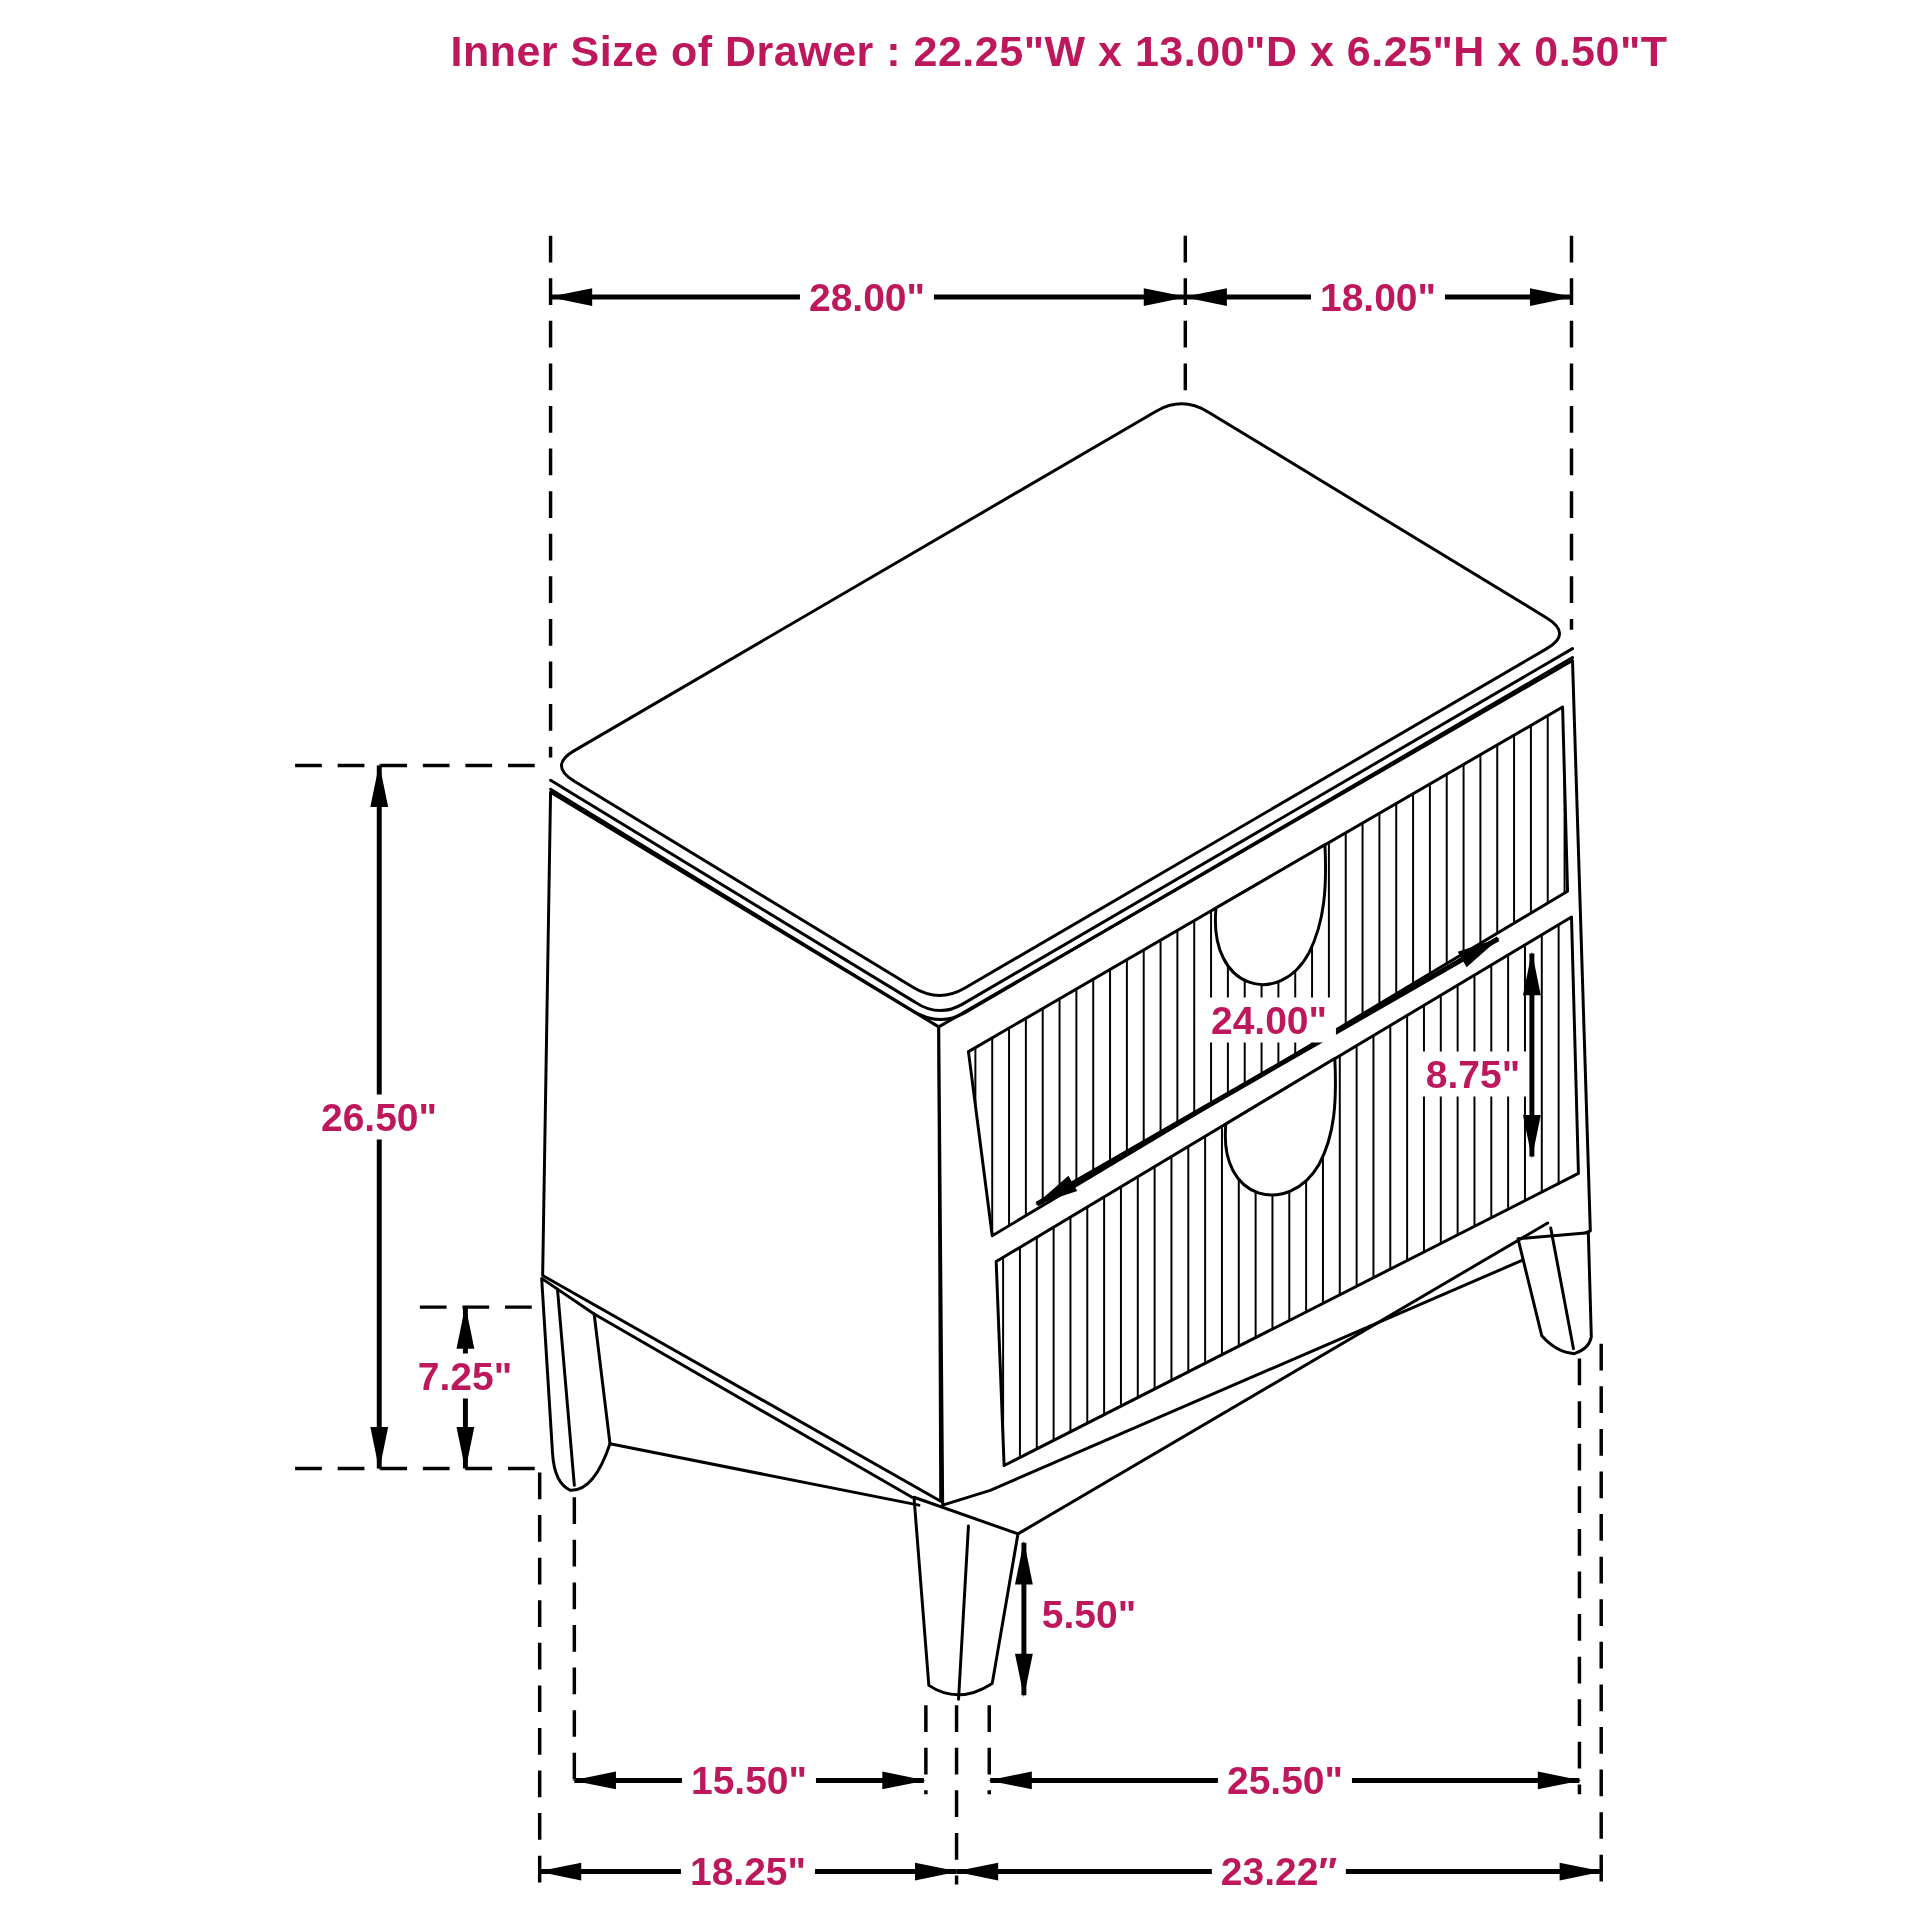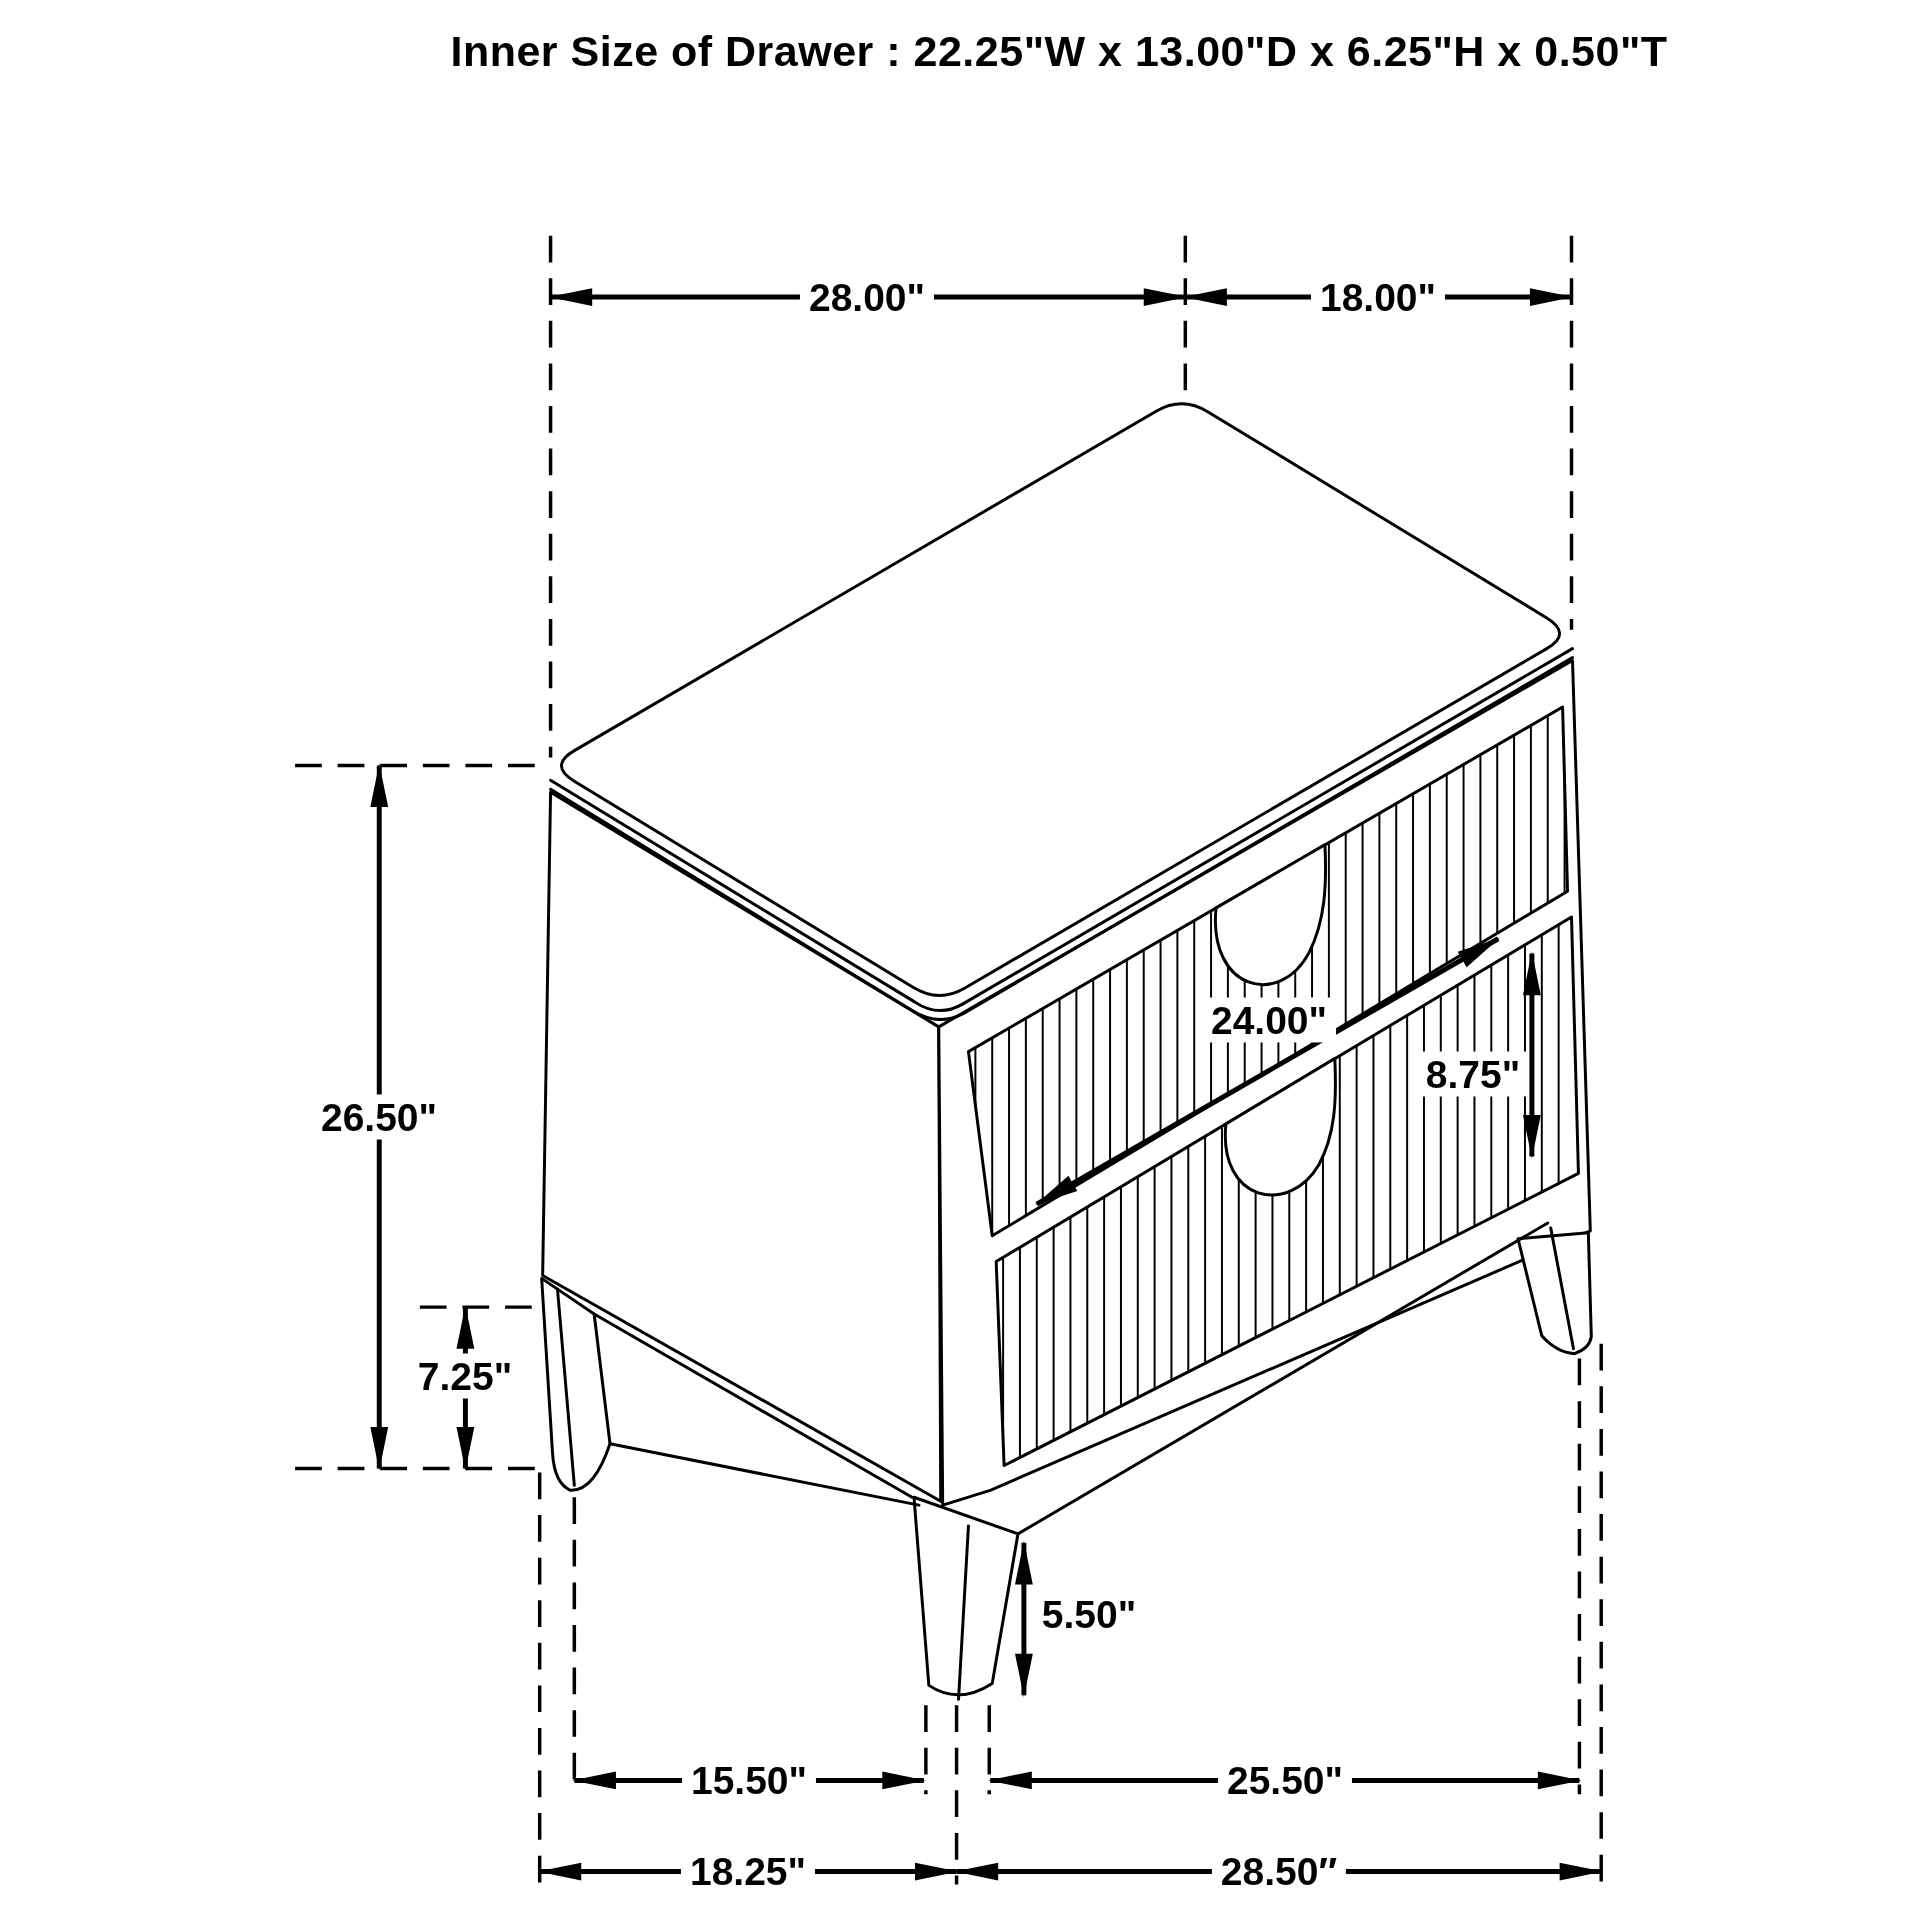--- a/index.html
+++ b/index.html
@@ -1,17 +1,17 @@
 <!DOCTYPE html>
 <html><head>
 <meta charset="utf-8">
 <style>
   html,body{margin:0;padding:0;background:#ffffff;}
   #canvas{position:relative;width:1927px;height:1927px;background:#ffffff;overflow:hidden;
-          font-family:"Liberation Sans",sans-serif;color:#000000;}
+          font-family:"Liberation Sans",sans-serif;color:#be185d;}
   #drawing{position:absolute;left:0;top:0;}
   .title{position:absolute;transform:translate(-50%,-50%);font-weight:bold;font-size:43px;
          white-space:nowrap;letter-spacing:0.5px;}
   .dim{position:absolute;transform:translate(-50%,-50%);background:#ffffff;font-weight:bold;
        font-size:39px;line-height:1;padding:3px 9px;white-space:nowrap;}
   .fur{fill:#ffffff;stroke:#000;stroke-width:3;stroke-linejoin:round;}
   .ln{fill:none;stroke:#000;stroke-width:3;stroke-linejoin:round;stroke-linecap:round;}
   .reed{stroke:#000;stroke-width:2;}
   .dash{fill:none;stroke:#000;stroke-width:3.5;stroke-dasharray:27 16;}
   .dimline{fill:none;stroke:#000;stroke-width:5;}
@@ -175,15 +175,15 @@
   <div class="dim" style="left:867px;top:297px">28.00"</div>
   <div class="dim" style="left:1378px;top:297px">18.00"</div>
   <div class="dim" style="left:379px;top:1117px">26.50"</div>
   <div class="dim" style="left:465px;top:1376px">7.25"</div>
   <div class="dim" style="left:1269px;top:1020px">24.00"</div>
   <div class="dim" style="left:1473px;top:1074px">8.75"</div>
   <div class="dim" style="left:1089px;top:1614px">5.50"</div>
   <div class="dim" style="left:749px;top:1780px">15.50"</div>
   <div class="dim" style="left:1285px;top:1780px">25.50"</div>
   <div class="dim" style="left:748px;top:1871px">18.25"</div>
-  <div class="dim" style="left:1279px;top:1871px">28.50″</div>
+  <div class="dim" style="left:1279px;top:1871px">23.22″</div>
 </div>
 
 
 </body></html>

